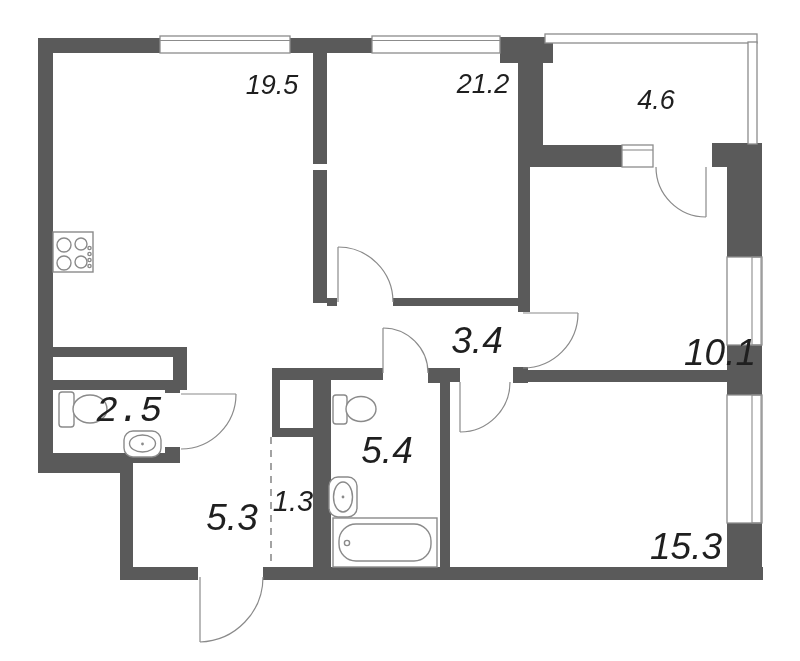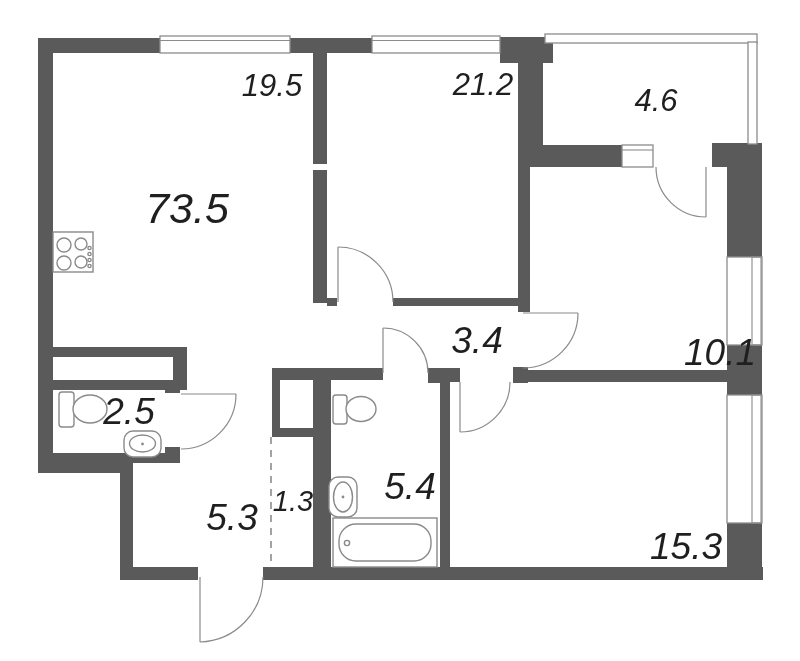--- a/index.html
+++ b/index.html
@@ -17,21 +17,21 @@
   .winline{stroke:var(--line);stroke-width:1.1;fill:none;}
   .door{stroke:var(--fx);stroke-width:1.2;fill:none;}
   .dash{stroke:var(--line);stroke-width:1.6;fill:none;stroke-dasharray:7 6;}
   .fx{stroke:var(--fx);stroke-width:1.4;fill:#ffffff;}
   .fxdot{fill:var(--fx);stroke:none;}
   .room-label{
     position:absolute;transform:translate(-50%,-50%);
     font-style:italic;color:var(--text);white-space:nowrap;line-height:1;
   }
   .fs-total{font-size:43px;}
-  .fs-big{font-size:31px;}
+  .fs-big{font-size:27px;}
   .fs-mid{font-size:37px;}
   .fs-sm{font-size:29px;}
 </style>
 </head>
 <body>
 
 <div class="stage">
   <svg width="800" height="661" viewBox="0 0 800 661">
 
     <g shape-rendering="crispEdges">
@@ -176,24 +176,23 @@
         <circle class="fxdot" cx="343" cy="497" r="1.4"></circle>
       </g>
       <g>
         <rect class="fx" x="333" y="518" width="104" height="49"></rect>
         <rect class="fx" x="339" y="524" width="92" height="37" rx="17"></rect>
         <circle class="fx" cx="347" cy="543" r="2.6"></circle>
       </g>
     </g>
   </svg>
 
-  <span class="room-label fs-total" style="left:187px;top:208px;">73.5</span>
   <span class="room-label fs-big" style="left:272px;top:85px;">19.5</span>
   <span class="room-label fs-big" style="left:483px;top:84px;">21.2</span>
   <span class="room-label fs-big" style="left:656px;top:100px;">4.6</span>
   <span class="room-label fs-mid" style="left:477px;top:340px;">3.4</span>
   <span class="room-label fs-mid" style="left:720px;top:352px;">10.1</span>
-  <span class="room-label fs-mid" style="left:129px;top:411px;">2.5</span>
-  <span class="room-label fs-mid" style="left:410px;top:450px;margin-top:36px;">5.4</span>
+  <span class="room-label fs-mid" style="left:129px;top:411px;font-family:Liberation Mono, monospace;">2.5</span>
+  <span class="room-label fs-mid" style="left:387px;top:450px;">5.4</span>
   <span class="room-label fs-sm" style="left:293px;top:501px;text-align:center;">1.3</span>
   <span class="room-label fs-mid" style="left:200px;top:517px;margin-left:32px;">5.3</span>
   <span class="room-label fs-mid" style="left:686px;top:546px;">15.3</span>
 </div>
 
 </body></html>

